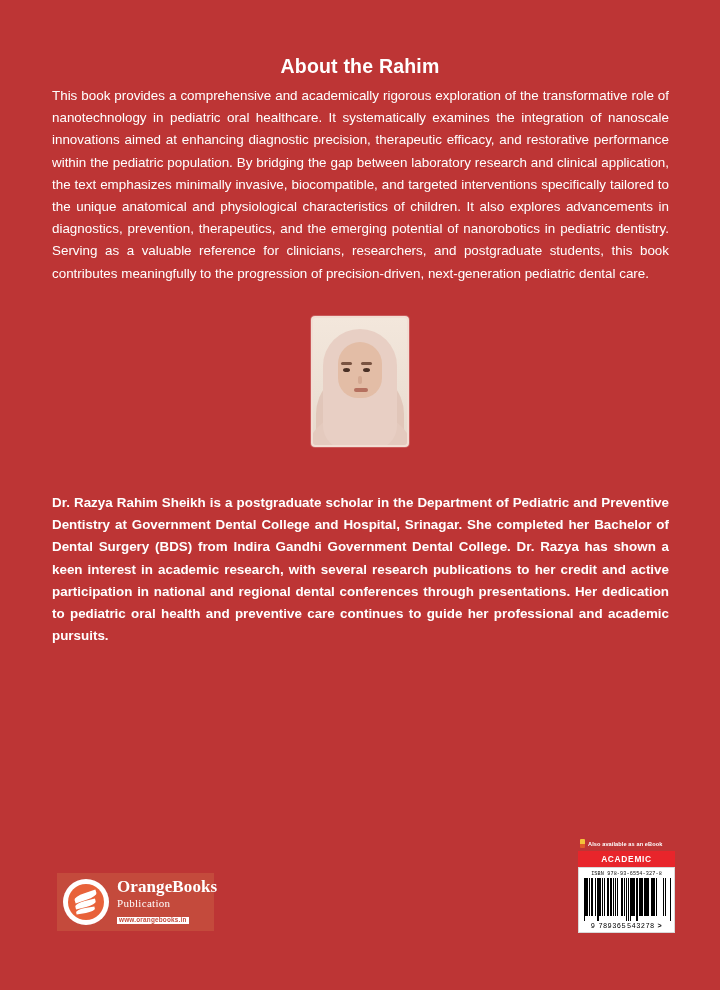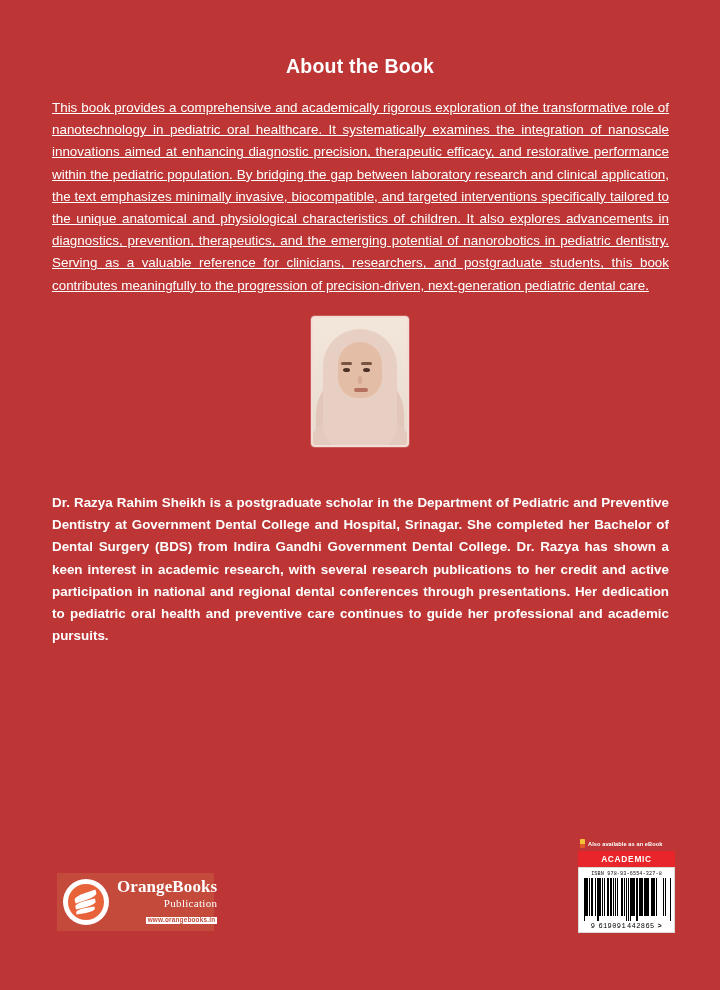--- a/index.html
+++ b/index.html
@@ -39,21 +39,21 @@
   .body-text {
     position: absolute;
     left: 52px;
     width: 617px;
     color: #ffffff;
     font-size: 13.4px;
     line-height: 22.2px;
     text-align: justify;
     text-justify: inter-word;
   }
-  #about-book-text   { top: 97px; text-decoration: underline; }
+  #about-book-text   { top: 85px; }
   #about-author-text { top: 492px; font-weight: bold; }
 
   
   .photo-frame {
     position: absolute;
     left: 311px;
     top: 316px;
     width: 98px;
     height: 131px;
     background: #f2ded4;
@@ -186,21 +186,20 @@
     border-radius: 50% 0 50% 0;
   }
   .swoosh-a { left: 6px;  top: 9px;  width: 23px; height: 7px; transform: rotate(-18deg); }
   .swoosh-b { left: 7px;  top: 17px; width: 21px; height: 6px; transform: rotate(-14deg); }
   .swoosh-c { left: 8px;  top: 24px; width: 19px; height: 5px; transform: rotate(-10deg); }
 
   .logo-text {
     margin-left: 8px;
     color: #ffffff;
     line-height: 1.05;
-    text-align: right;
   }
   .logo-name {
     font-family: "Liberation Serif", serif;
     font-size: 17px;
     font-weight: bold;
     letter-spacing: 0.1px;
   }
   .logo-sub {
     font-family: "Liberation Serif", serif;
     font-size: 11px;
@@ -290,21 +289,21 @@
     letter-spacing: .4px;
   }
   .ean-row .lead { margin-right: 2px; }
   .ean-row .tail { margin-left: 2px; font-weight: bold; }
 </style>
 </head>
 <body>
 
 <div class="page">
 
-  <div class="section-heading" id="heading-book">About the Book</div>
+  <div class="section-heading" id="heading-book">About the Rahim</div>
 
   <div class="body-text" id="about-book-text">This book provides a comprehensive and academically rigorous exploration of the transformative role of nanotechnology in pediatric oral healthcare. It systematically examines the integration of nanoscale innovations aimed at enhancing diagnostic precision, therapeutic efficacy, and restorative performance within the pediatric population. By bridging the gap between laboratory research and clinical application, the text emphasizes minimally invasive, biocompatible, and targeted interventions specifically tailored to the unique anatomical and physiological characteristics of children. It also explores advancements in diagnostics, prevention, therapeutics, and the emerging potential of nanorobotics in pediatric dentistry. Serving as a valuable reference for clinicians, researchers, and postgraduate students, this book contributes meaningfully to the progression of precision-driven, next-generation pediatric dental care.</div>
 
   <div class="photo-frame">
     <div class="photo-inner">
       <div class="portrait-bg"></div>
       <div class="hijab-shadow"></div>
       <div class="shoulders"></div>
       <div class="hijab"></div>
       <div class="face"></div>
@@ -438,20 +437,20 @@
           <span style="width: 3px; background: rgb(0, 0, 0); height: 88%; align-self: flex-start;"></span>
           <span style="width: 1px; background: rgb(255, 255, 255);"></span>
           <span style="width: 1px; background: rgb(0, 0, 0); height: 88%; align-self: flex-start;"></span>
           <span style="width: 2px; background: rgb(255, 255, 255);"></span>
           <span style="width: 1px; background: rgb(0, 0, 0); align-self: stretch; height: 100%;"></span>
           <span style="width: 1px; background: rgb(255, 255, 255);"></span>
           <span style="width: 1px; background: rgb(0, 0, 0); align-self: stretch; height: 100%;"></span>
         </div>
       <div class="ean-row">
         <span class="lead">9</span>
-        <span>619091</span>
-        <span>442865</span>
+        <span>789365</span>
+        <span>543278</span>
         <span class="tail">&gt;</span>
       </div>
     </div>
   </div>
 
 </div>
 
 </body></html>

